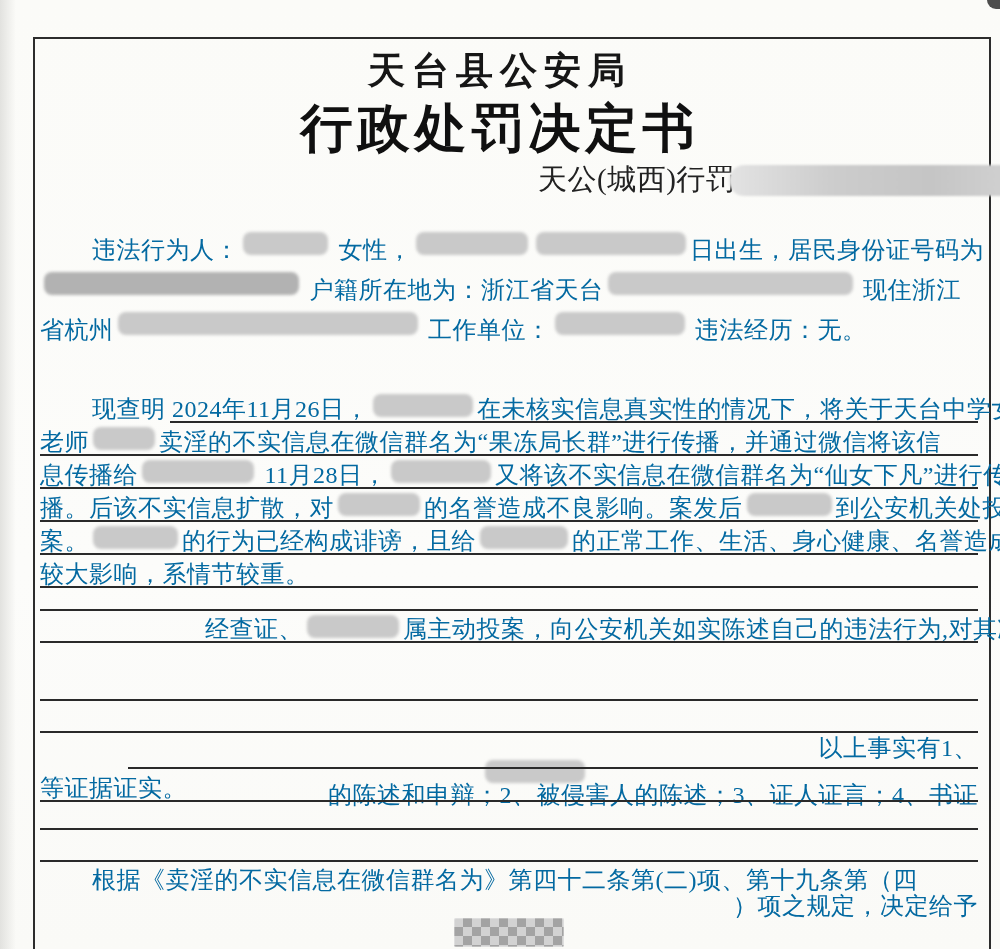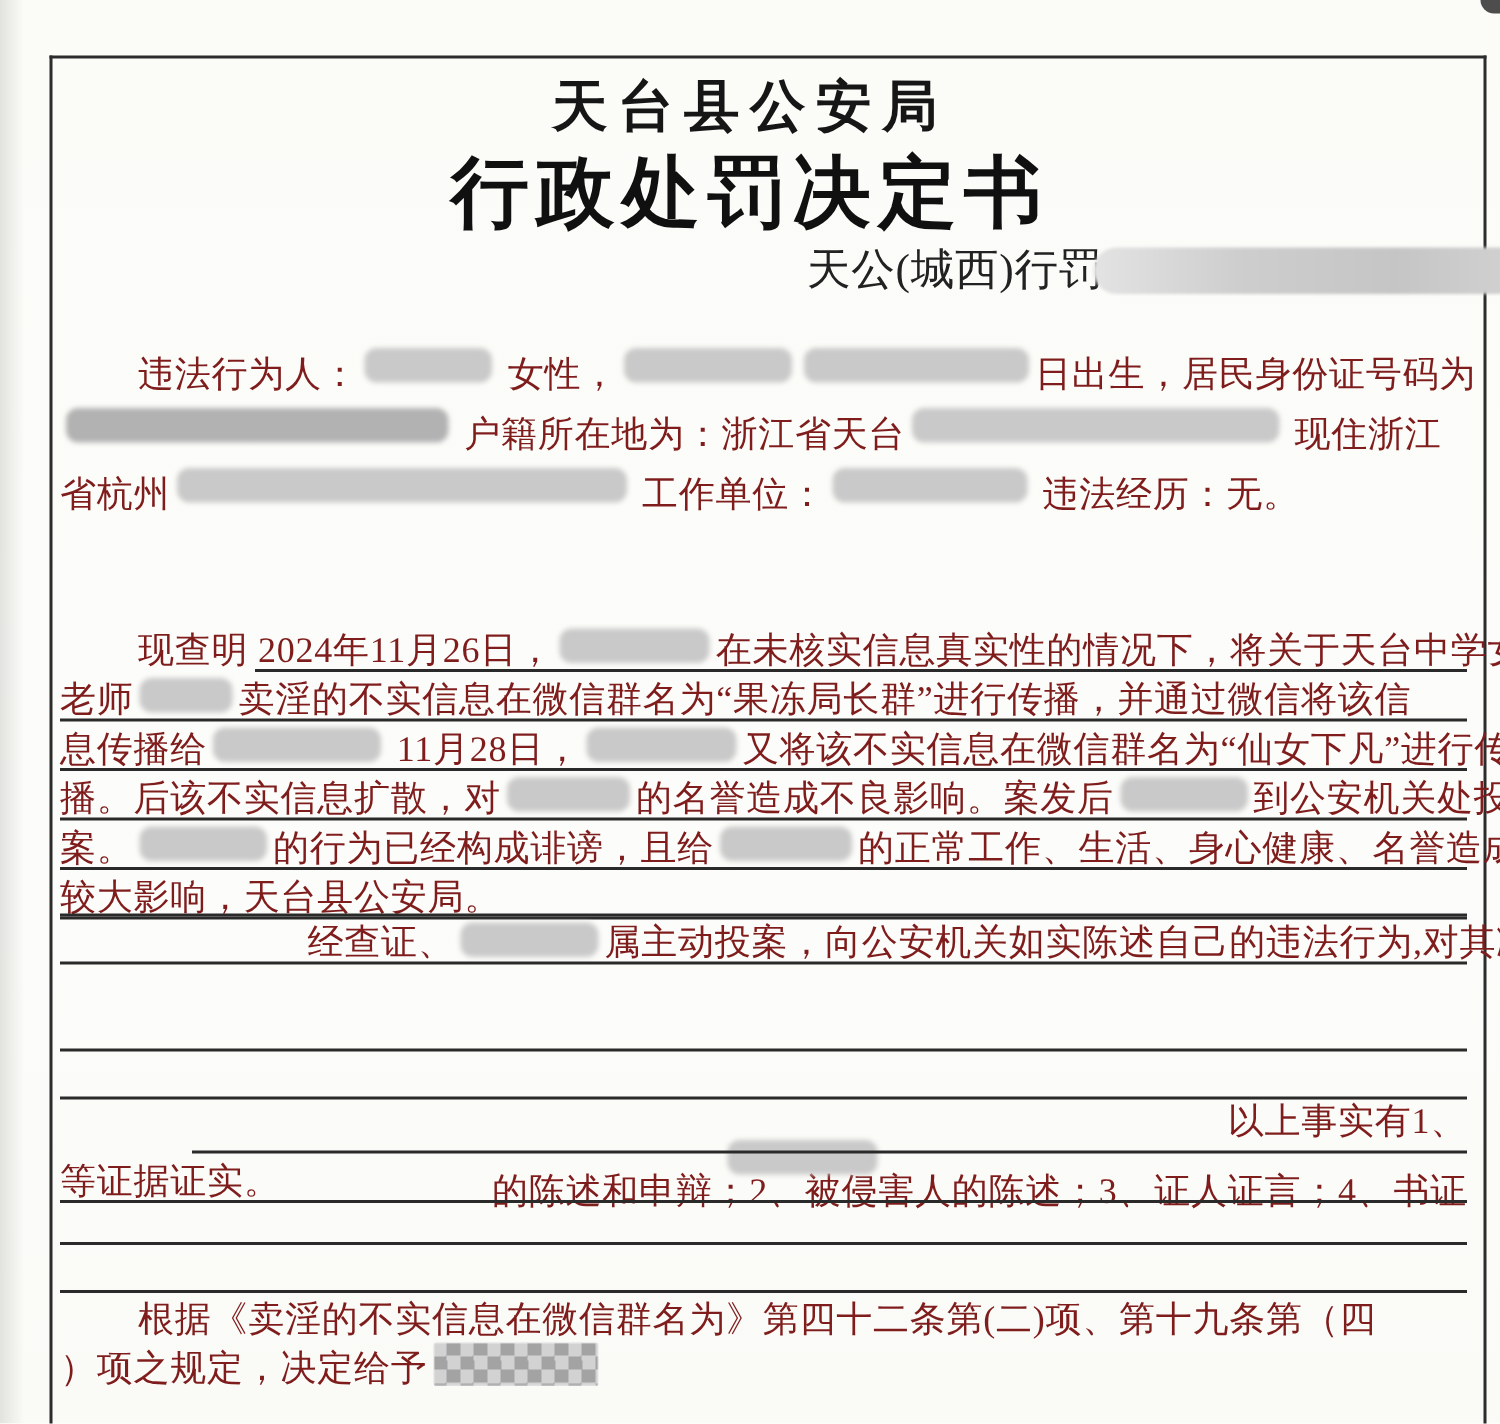--- a/index.html
+++ b/index.html
@@ -19,21 +19,21 @@
     font-size:37px;font-weight:bold;letter-spacing:7px;color:#161616;}
   .doc-title{position:absolute;top:94px;left:0;width:1000px;text-align:center;
     font-size:52px;font-weight:bold;letter-spacing:5px;color:#101010;}
   .doc-number{position:absolute;top:160px;left:538px;height:40px;
     display:flex;align-items:center;font-size:29px;letter-spacing:1px;color:#222;}
   .doc-number .band{display:inline-block;width:288px;height:31px;margin-left:-6px;
     border-radius:16px;filter:blur(1.2px);
     background:linear-gradient(90deg,#e3e3e3 0%,#cdcdcd 35%,#c5c5c5 70%,#d2d2d2 100%);}
   .section{position:absolute;left:40px;width:938px;}
   .line{position:relative;display:flex;align-items:flex-end;padding-bottom:2px;
-    font-size:24px;line-height:1;white-space:nowrap;color:#7f1d1d;}
+    font-size:24px;line-height:1;white-space:nowrap;color:#0369a1;}
   .txt{white-space:pre;letter-spacing:0.5px;}
   .redact{display:inline-block;height:23px;flex:none;align-self:center;
     margin:0 4px;border-radius:8px;background:#c9c9c9;filter:blur(1.6px);}
   .redact.dark{background:#b2b2b2;}
   .redact.mosaic{filter:none;border-radius:2px;height:29px;align-self:center;
     background:repeating-conic-gradient(#a3a3a3 0% 25%,#d2d2d2 0% 50%) 0 0/18px 18px;
     box-shadow:inset 0 0 0 1px rgba(255,255,255,.3);}
   .rule{position:absolute;bottom:0;right:0;height:2px;background:#2a2a2a;}
 </style>
 </head>
@@ -68,21 +68,21 @@
         <span class="txt"> 现住浙江</span>
       </div>
       <div class="line" style="height: 38px;">
         <span class="txt">省杭州</span>
         <span class="redact" style="width: 300px;"></span>
         <span class="txt"> 工作单位：</span>
         <span class="redact" style="width: 130px;"></span>
         <span class="txt"> 违法经历：无。</span>
       </div>
     </div>
-    <div class="section" style="top: 415px;">
+    <div class="section" style="top: 390px;">
       <div class="line" style="height: 31px; padding-left: 52px;">
         <span class="txt">现查明 2024年11月26日，</span>
         <span class="redact" style="width: 100px;"></span>
         <span class="txt">在未核实信息真实性的情况下，将关于天台中学女</span>
         <i class="rule" style="left: 130px;"></i>
       </div>
       <div class="line" style="height: 31px;">
         <span class="txt">老师</span>
         <span class="redact" style="width: 62px;"></span>
         <span class="txt">卖淫的不实信息在微信群名为“果冻局长群”进行传播，并通过微信将该信</span>
@@ -106,21 +106,21 @@
       </div>
       <div class="line" style="height: 31px;">
         <span class="txt">案。</span>
         <span class="redact" style="width: 85px;"></span>
         <span class="txt">的行为已经构成诽谤，且给</span>
         <span class="redact" style="width: 88px;"></span>
         <span class="txt">的正常工作、生活、身心健康、名誉造成</span>
         <i class="rule" style="left: 0px;"></i>
       </div>
       <div class="line" style="height: 31px;">
-        <span class="txt">较大影响，天台县公安局。</span>
+        <span class="txt">较大影响，系情节较重。</span>
         <i class="rule" style="left: 0px;"></i>
       </div>
     </div>
     <div class="section" style="top: 600px;">
       <div class="line" style="height: 9px;">
         <i class="rule" style="left: 0px;"></i>
       </div>
       <div class="line" style="height: 30px; padding-left: 165px;">
         <span class="txt">经查证、</span>
         <span class="redact" style="width: 92px;"></span>
@@ -153,18 +153,18 @@
         <i class="rule" style="left: 0px;"></i>
       </div>
       <div class="line" style="height: 30px;">
         <i class="rule" style="left: 0px;"></i>
       </div>
     </div>
     <div class="section" style="top: 861px;">
       <div class="line" style="height: 31px; padding-left: 52px;">
         <span class="txt">根据《卖淫的不实信息在微信群名为》第四十二条第(二)项、第十九条第（四</span>
       </div>
-      <div class="line" style="height: 31px;">
+      <div class="line" style="height: 31px; flex-direction: column;">
         <span class="txt">）项之规定，决定给予</span>
         <span class="redact mosaic" style="width: 110px;"></span>
       </div>
     </div>
   </div>
 
 </body></html>

